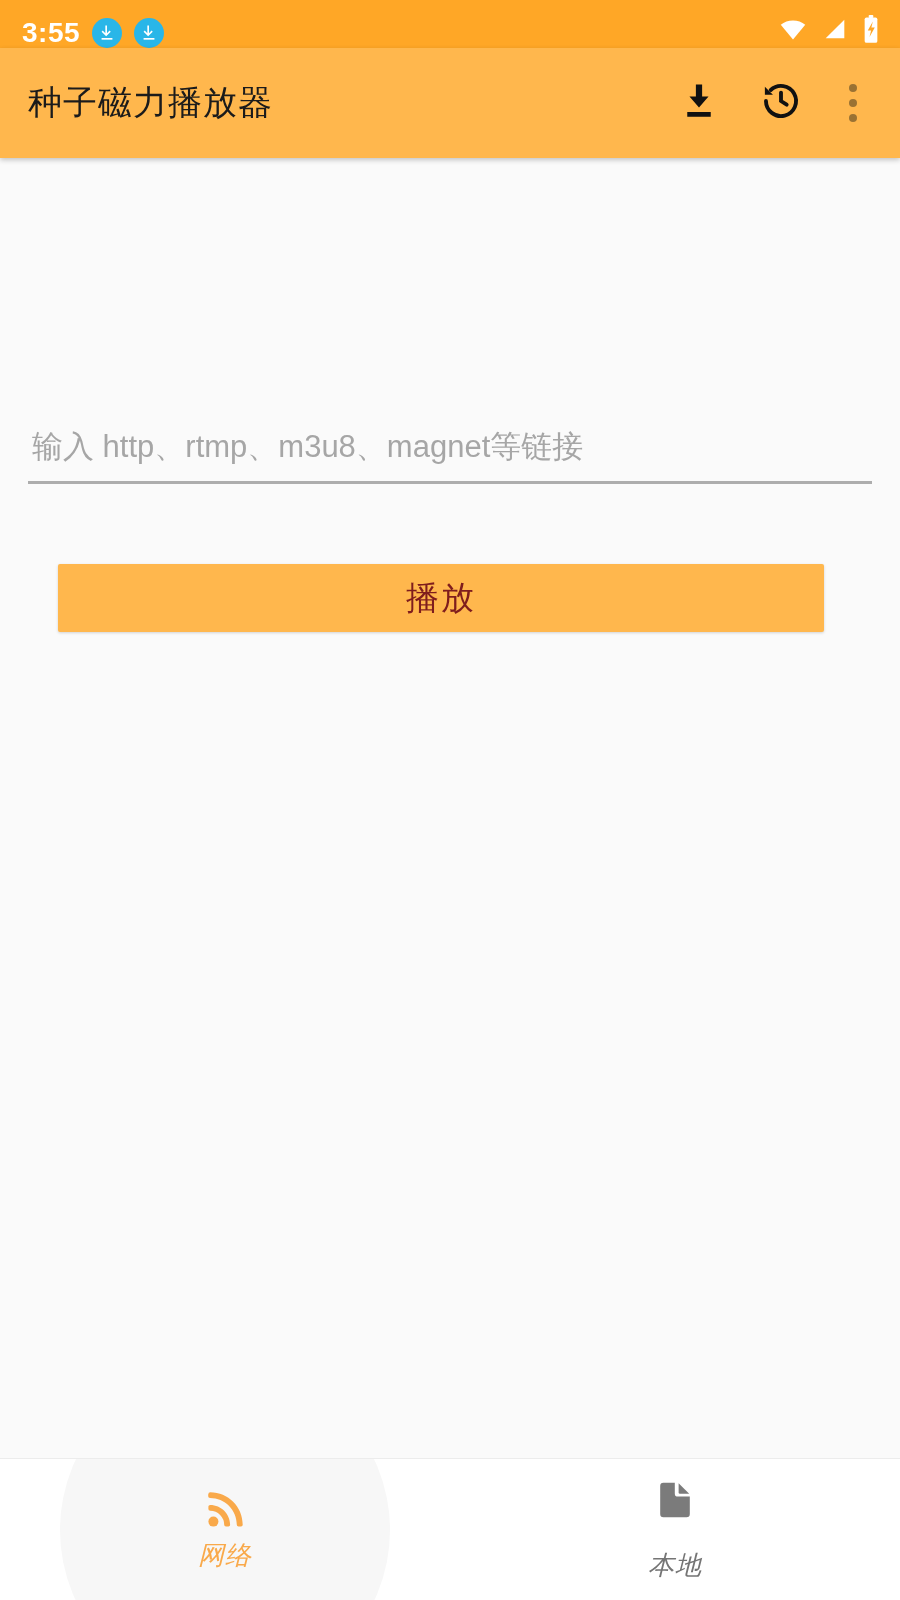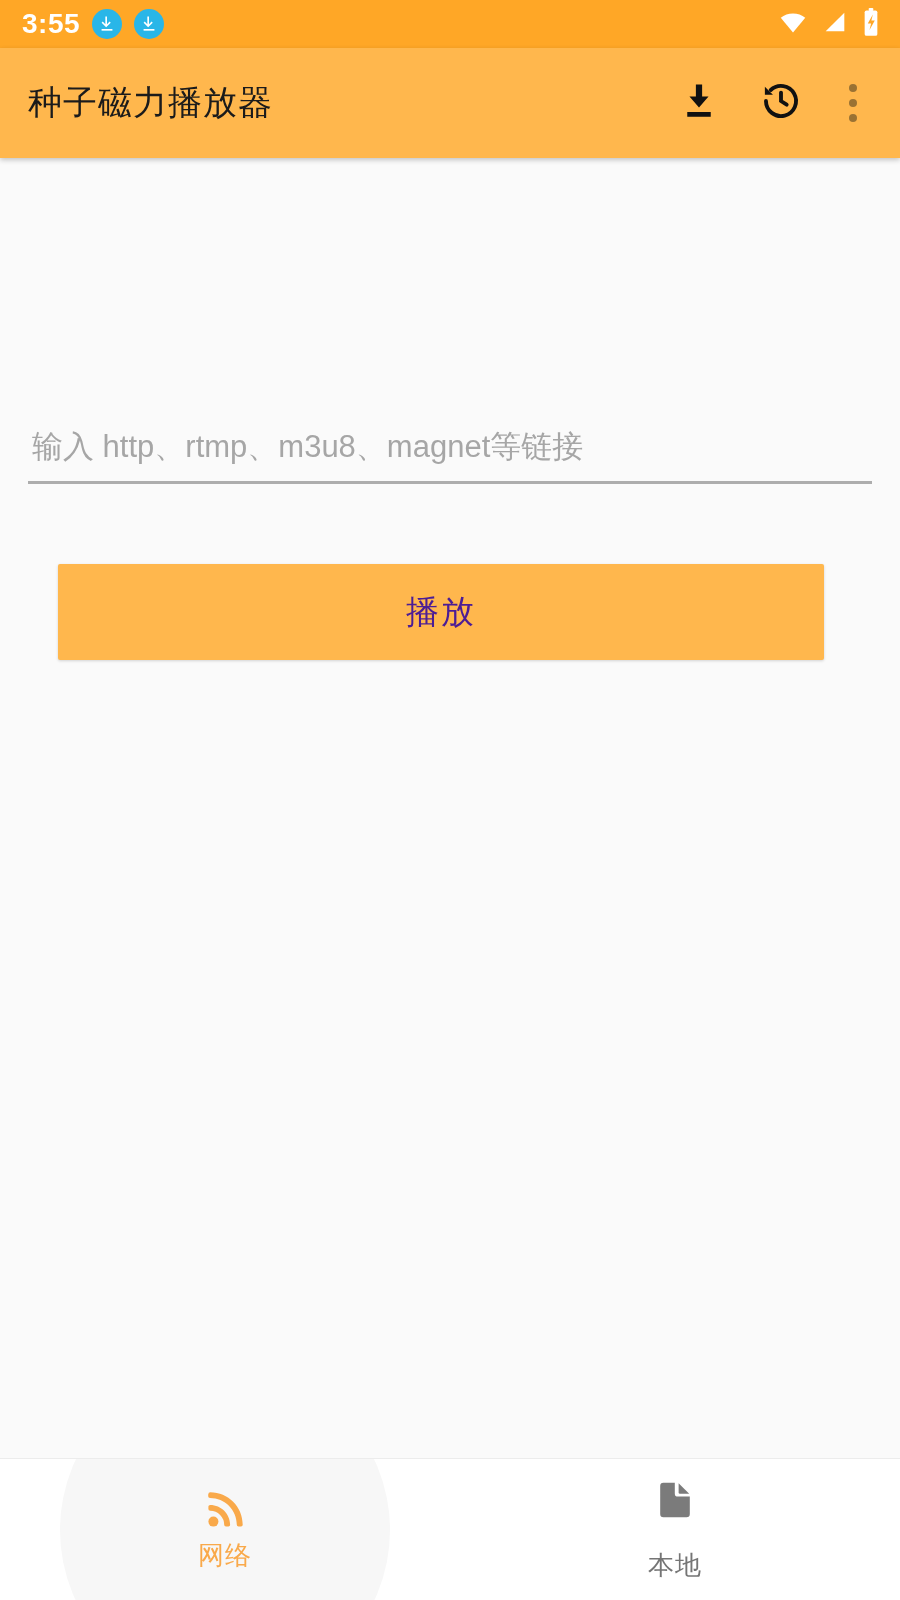--- a/index.html
+++ b/index.html
@@ -14,21 +14,21 @@
   body {
     background: #FAFAFA;
     position: relative;
   }
 
   
   .status-bar {
     height: 48px;
     background: #FFA726;
     display: flex;
-    align-items: center;
+    align-items: flex-end;
     padding: 0 18px 0 22px;
     position: relative;
   }
   .status-left {
     display: flex;
     align-items: center;
     gap: 12px;
   }
   .status-clock {
     color: #FFFFFF;
@@ -129,27 +129,27 @@
   .url-field::placeholder {
     color: #A6A6A6;
     opacity: 1;
   }
 
   .play-button {
     position: absolute;
     top: 406px;
     left: 58px;
     width: 766px;
-    height: 96px;
+    height: 68px;
     background: #FFB74D;
     border: none;
     border-radius: 2px;
     font-family: "Liberation Sans", "DejaVu Sans", sans-serif;
     font-size: 33px;
-    color: #4c1d95;
+    color: #7f1d1d;
     letter-spacing: 2px;
     cursor: pointer;
     box-shadow: 0 1px 3px rgba(0,0,0,0.16);
   }
 
   
   .bottom-nav {
     position: absolute;
     left: 0;
     bottom: 0;
@@ -161,20 +161,21 @@
   }
   .nav-item {
     flex: 1;
     display: flex;
     flex-direction: column;
     align-items: center;
     justify-content: center;
     cursor: pointer;
     position: relative;
     overflow: hidden;
+    font-style: italic;
   }
   .nav-item.active::before {
     content: "";
     position: absolute;
     top: 50%;
     left: 50%;
     width: 330px;
     height: 330px;
     margin: -165px 0 0 -165px;
     border-radius: 50%;

